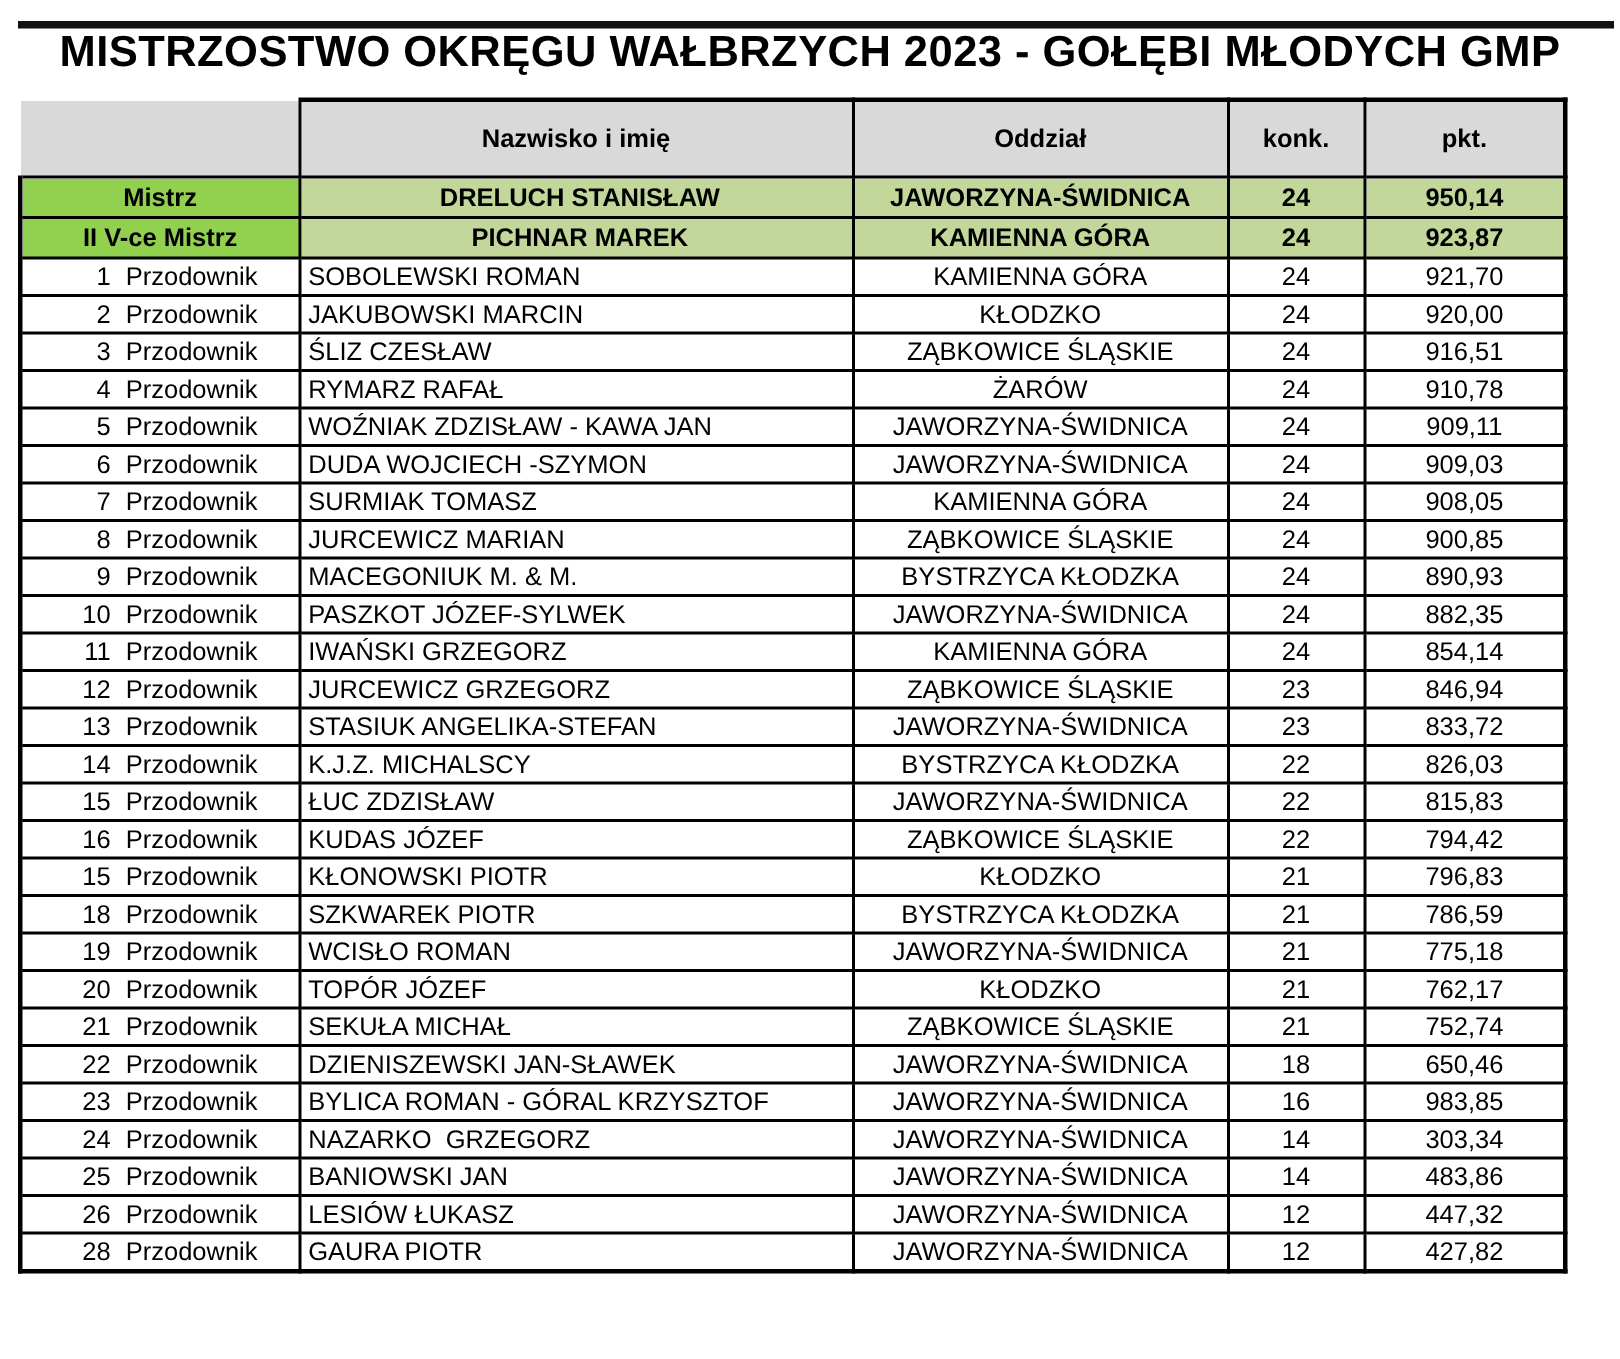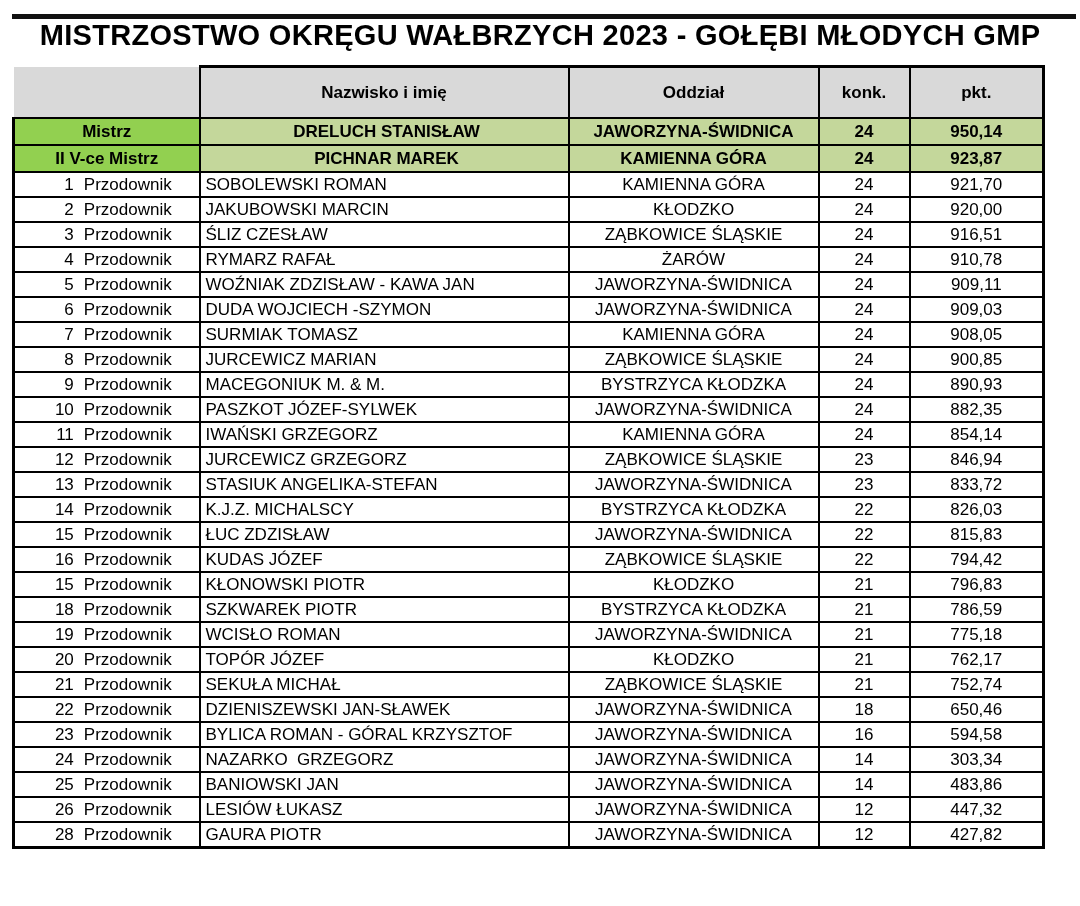--- a/index.html
+++ b/index.html
@@ -396,21 +396,21 @@
         <tr class="data-row">
           <td class="cell-rank">
             <span class="rank-flex">
               <span class="rank-num">23</span>
               <span class="rank-lbl">Przodownik</span>
             </span>
           </td>
           <td class="cell-name">BYLICA ROMAN - GÓRAL KRZYSZTOF</td>
           <td class="cell-district">JAWORZYNA-ŚWIDNICA</td>
           <td class="cell-contests">16</td>
-          <td class="cell-points">594,58</td>
+          <td class="cell-points">983,85</td>
         </tr>
         <tr class="data-row">
           <td class="cell-rank">
             <span class="rank-flex">
               <span class="rank-num">24</span>
               <span class="rank-lbl">Przodownik</span>
             </span>
           </td>
           <td class="cell-name">NAZARKO  GRZEGORZ</td>
           <td class="cell-district">JAWORZYNA-ŚWIDNICA</td>

